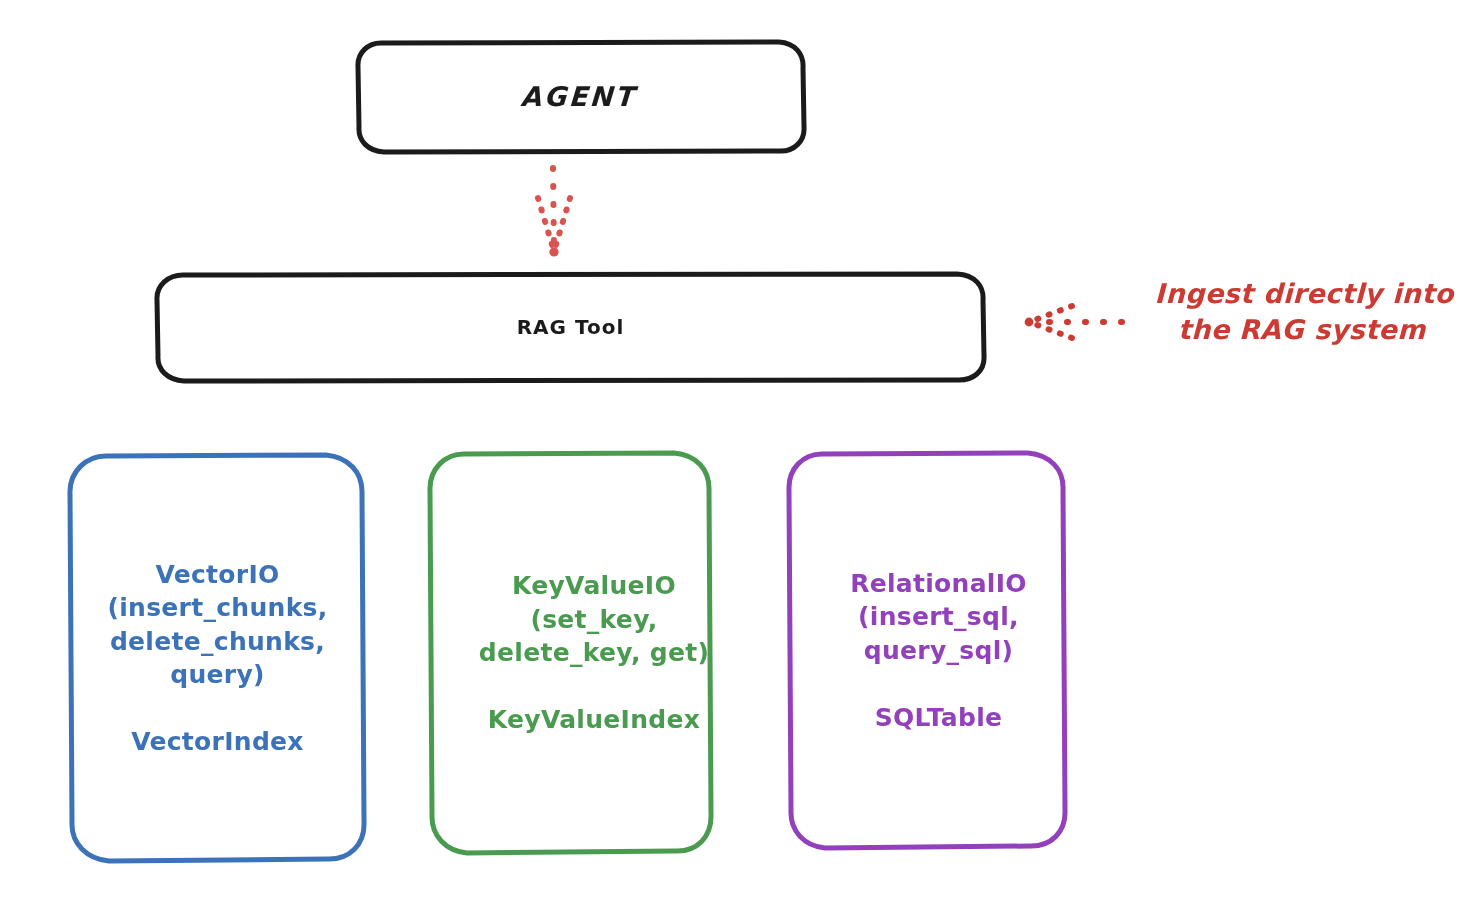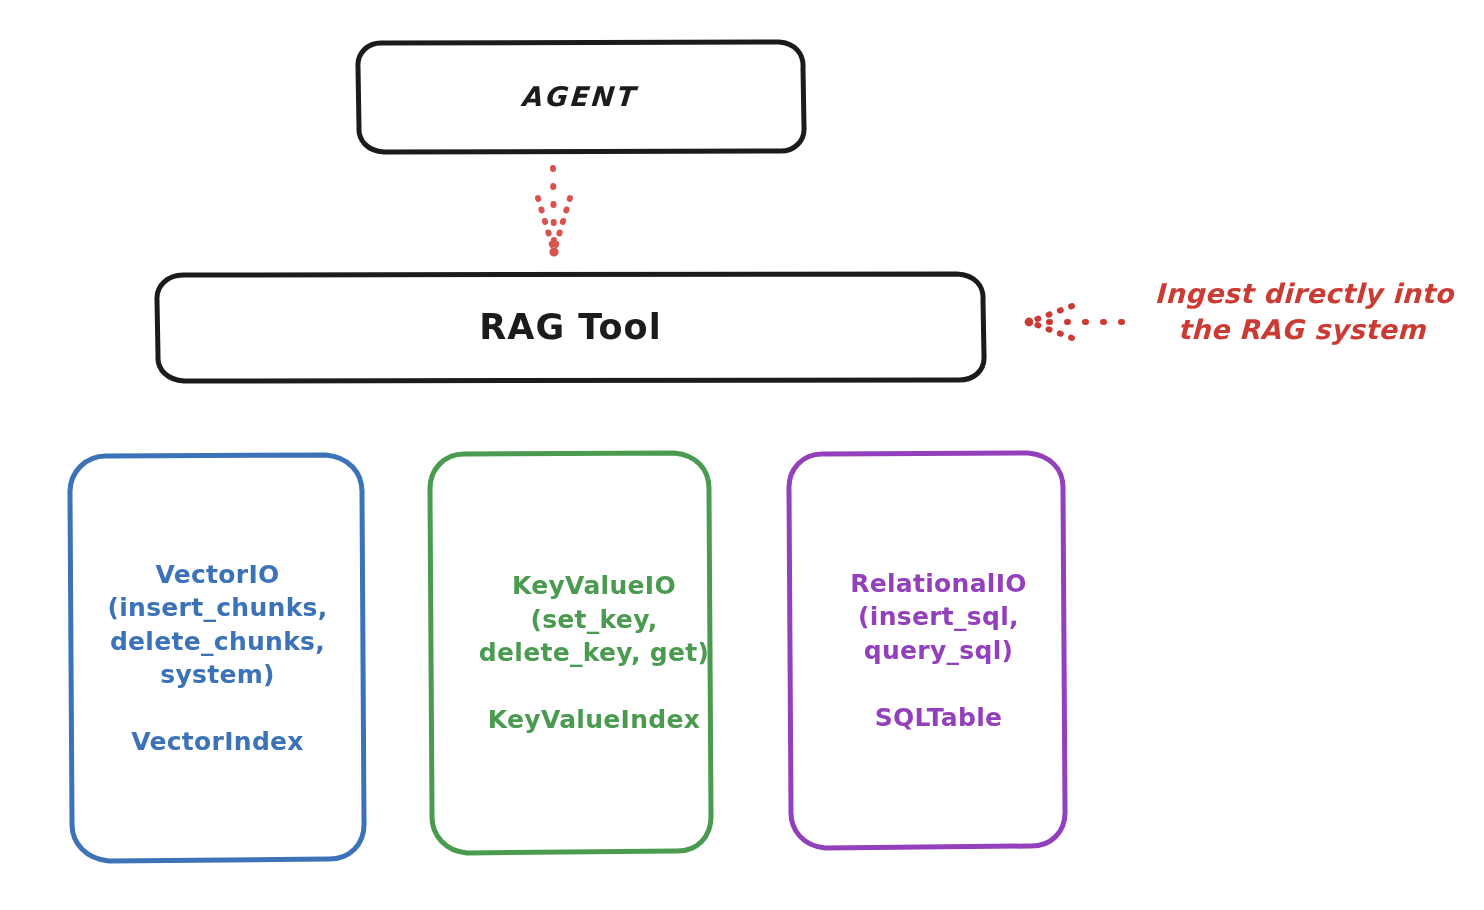--- a/index.html
+++ b/index.html
@@ -70,21 +70,21 @@
   }
 
   
   #ragtool-box {
     left: 155px;
     top: 272px;
     width: 831px;
     height: 111px;
   }
   #ragtool-box .node-label {
-    font-size: 35px;
+    font-size: 20px;
     font-weight: 600;
     color: #1b1b1b;
     letter-spacing: 1px;
   }
 
   
   #vector-box  { left: 68px;  top: 452px; width: 299px; height: 412px; }
   #keyvalue-box{ left: 428px; top: 450px; width: 285px; height: 406px; padding-left: 47px; }
   #relational-box{ left: 787px; top: 450px; width: 279px; height: 401px; }
 
@@ -174,21 +174,21 @@
   </div>
 
   <div class="node" id="vector-box">
     <svg class="sketch-svg" viewBox="0 0 299 412" preserveAspectRatio="none">
       <path d="M40,4 L258,3 C280,5 295,20 294,42 L296,370 C297,393 281,408 259,407
                L41,409 C19,407 3,392 4,370 L2,42 C1,20 18,3 40,4 Z" stroke="#3b72b8" stroke-width="5"></path>
     </svg>
     <div class="node-label">VectorIO
 (insert_chunks,
 delete_chunks,
-system)
+query)
 
 VectorIndex</div>
   </div>
 
   <div class="node" id="keyvalue-box">
     <svg class="sketch-svg" viewBox="0 0 285 406" preserveAspectRatio="none">
       <path d="M38,4 L246,3 C268,5 282,19 281,41 L283,364 C284,387 269,402 247,401
                L39,403 C18,401 3,386 4,364 L2,41 C1,19 17,3 38,4 Z" stroke="#4a9b50" stroke-width="5"></path>
     </svg>
     <div class="node-label">KeyValueIO

